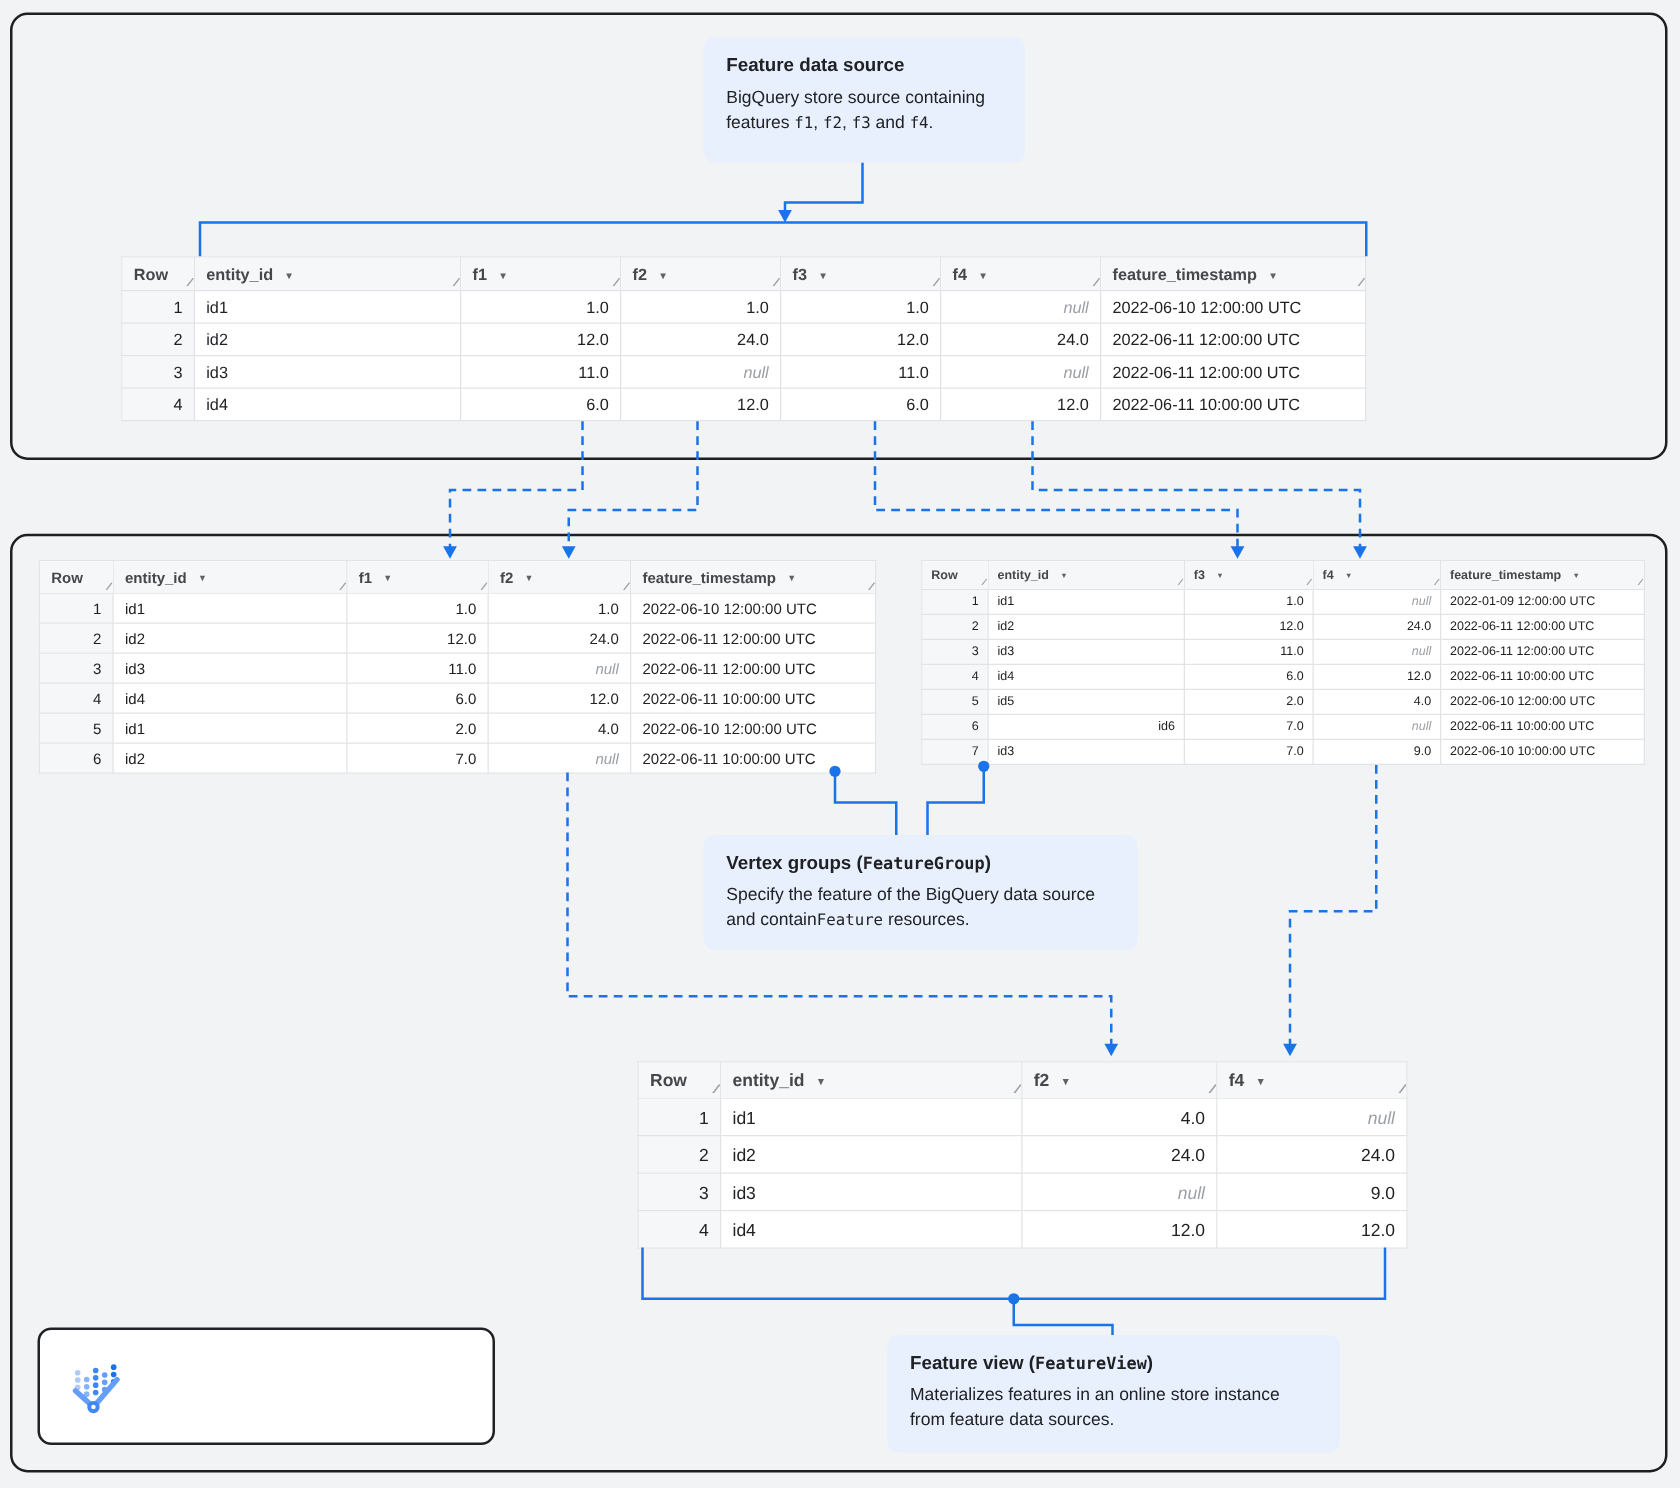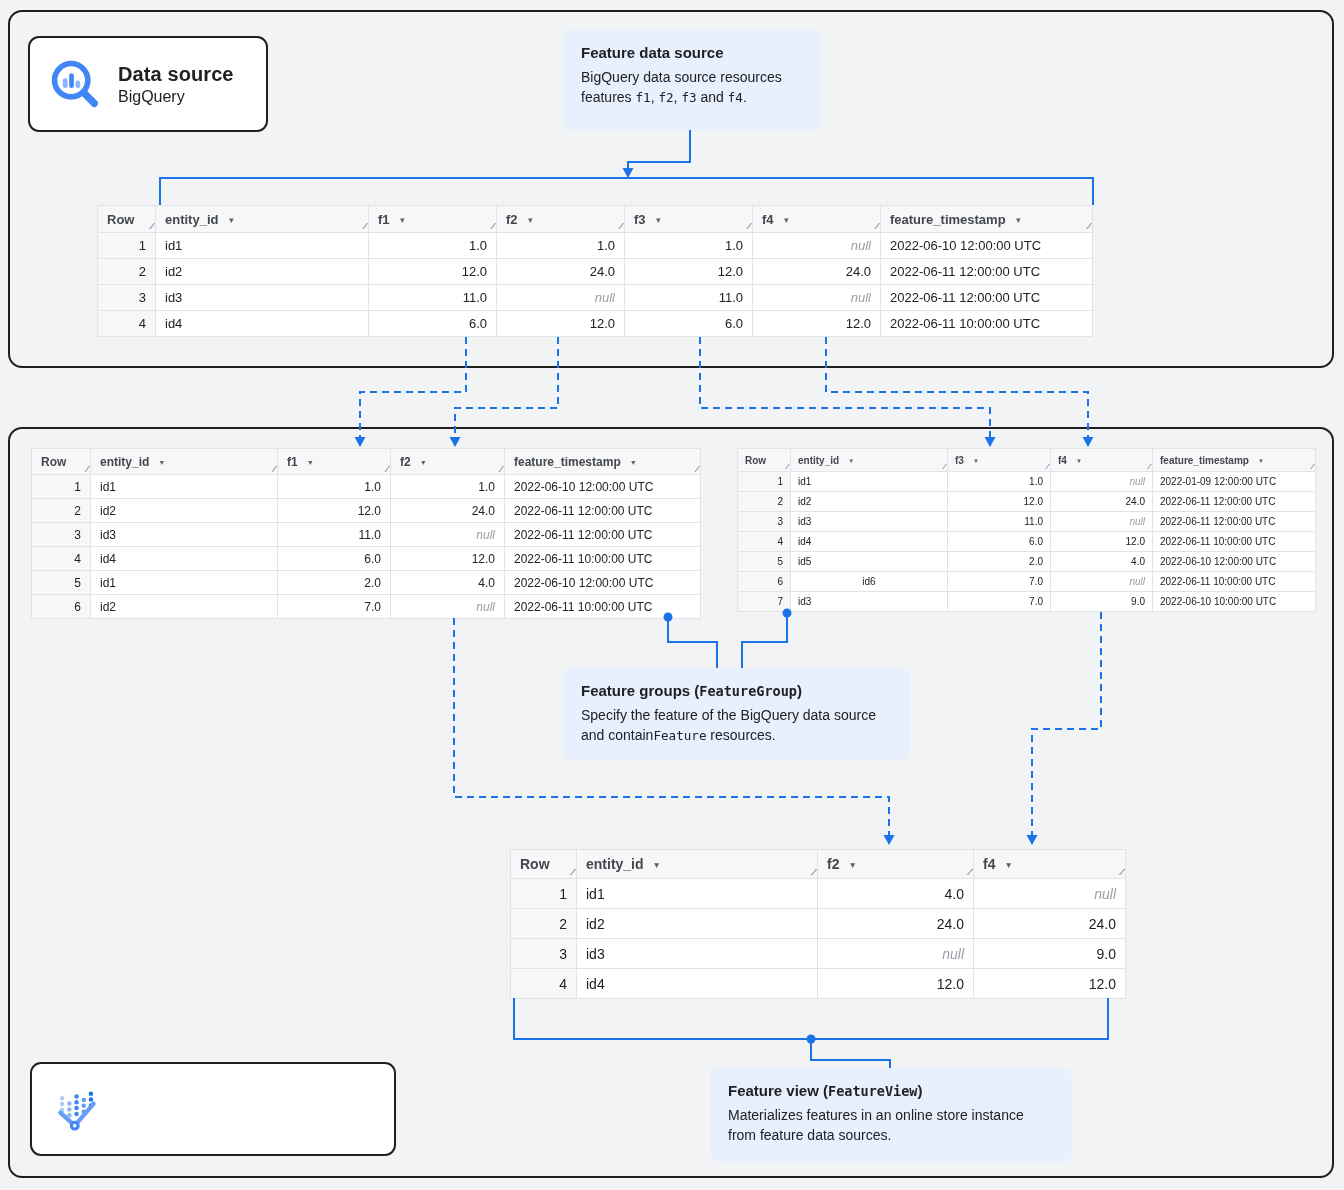--- a/index.html
+++ b/index.html
@@ -257,21 +257,21 @@
           </tr>
           <tr>
             <td class="rownum" style="text-align: right;">5</td>
             <td style="text-align: left;">id5</td>
             <td style="text-align: right;">2.0</td>
             <td style="text-align: right;">4.0</td>
             <td style="text-align: left;">2022-06-10 12:00:00 UTC</td>
           </tr>
           <tr>
             <td class="rownum" style="text-align: right;">6</td>
-            <td style="text-align: center;">id6</td>
+            <td style="text-align: right;">id6</td>
             <td style="text-align: right;">7.0</td>
             <td class="nullv" style="text-align: right;">null</td>
             <td style="text-align: left;">2022-06-11 10:00:00 UTC</td>
           </tr>
           <tr>
             <td class="rownum" style="text-align: right;">7</td>
             <td style="text-align: left;">id3</td>
             <td style="text-align: right;">7.0</td>
             <td style="text-align: right;">9.0</td>
             <td style="text-align: left; margin-left: 46px;">2022-06-10 10:00:00 UTC</td>
@@ -352,33 +352,20 @@
       <polygon points="984.5,437 995.5,437 990,447"></polygon>
       <polygon points="1082.5,437 1093.5,437 1088,447"></polygon>
       <polygon points="883.5,835 894.5,835 889,845"></polygon>
       <polygon points="1026.5,835 1037.5,835 1032,845"></polygon>
       <circle cx="668" cy="617" r="4.5"></circle>
       <circle cx="787" cy="613" r="4.5"></circle>
       <circle cx="811" cy="1039" r="4.5"></circle>
     </g>
   </svg>
 
-  <div class="card" id="card-datasource">
-    <svg class="icon" viewBox="0 0 24 24">
-      <circle cx="10.3" cy="10.3" r="7.4" fill="#fff" stroke="#4285f4" stroke-width="2.5"></circle>
-      <rect x="6.6" y="9.4" width="2.1" height="4.4" rx="1" fill="#8ab4f8"></rect>
-      <rect x="9.4" y="7.2" width="2.1" height="6.6" rx="1" fill="#4285f4"></rect>
-      <rect x="12.2" y="10.4" width="2.1" height="3.4" rx="1" fill="#8ab4f8"></rect>
-      <path d="M15.9 15.9 L20.6 20.6" stroke="#4285f4" stroke-width="3.2" stroke-linecap="round"></path>
-    </svg>
-    <div>
-      <div class="card-title">Data source</div>
-      <div class="card-sub">BigQuery</div>
-    </div>
-  </div>
 
   <div class="card" id="card-featurestore">
     <svg class="icon" viewBox="0 0 24 24">
       <g fill="#aecbfa">
         <circle cx="5.4" cy="7.2" r="1"></circle>
           <circle cx="5.4" cy="9.8" r="1"></circle>
           <circle cx="5.4" cy="12.4" r="1"></circle>
       </g>
       <g fill="#8ab4f8">
         <circle cx="8.6" cy="9.6" r="1"></circle>
@@ -401,25 +388,25 @@
           <circle cx="18.2" cy="7.8" r="1"></circle>
           <circle cx="18.2" cy="10.4" r="1"></circle>
       </g>
       <path d="M4.6 13.6 L11 19.4 L19.4 9.6" fill="none" stroke="#669df6" stroke-width="1.9" stroke-linecap="round" stroke-linejoin="round"></path>
       <circle cx="11" cy="19.4" r="1.5" fill="#fff" stroke="#4285f4" stroke-width="1.4"></circle>
     </svg>
   </div>
 
   <div class="callout" id="co-datasource">
     <div class="co-title"><span>Feature data source</span></div>
-    <div class="co-body"><span>BigQuery data source resources features </span><span class="mono">f1</span><span>, </span><span class="mono">f2</span><span>, </span><span class="mono">f3</span><span> and </span><span class="mono">f4</span><span>.</span></div>
+    <div class="co-body"><span>BigQuery store source containing features </span><span class="mono">f1</span><span>, </span><span class="mono">f2</span><span>, </span><span class="mono">f3</span><span> and </span><span class="mono">f4</span><span>.</span></div>
   </div>
 
   <div class="callout" id="co-groups">
-    <div class="co-title"><span>Feature groups (</span><span class="mono">FeatureGroup</span><span>)</span></div>
+    <div class="co-title"><span>Vertex groups (</span><span class="mono">FeatureGroup</span><span>)</span></div>
     <div class="co-body"><span>Specify the feature of the BigQuery data source and contain</span><span class="mono">Feature</span><span> resources.</span></div>
   </div>
 
   <div class="callout" id="co-view">
     <div class="co-title"><span>Feature view (</span><span class="mono">FeatureView</span><span>)</span></div>
     <div class="co-body"><span>Materializes features in an online store instance from feature data sources.</span></div>
   </div>
 
 </div>
 

